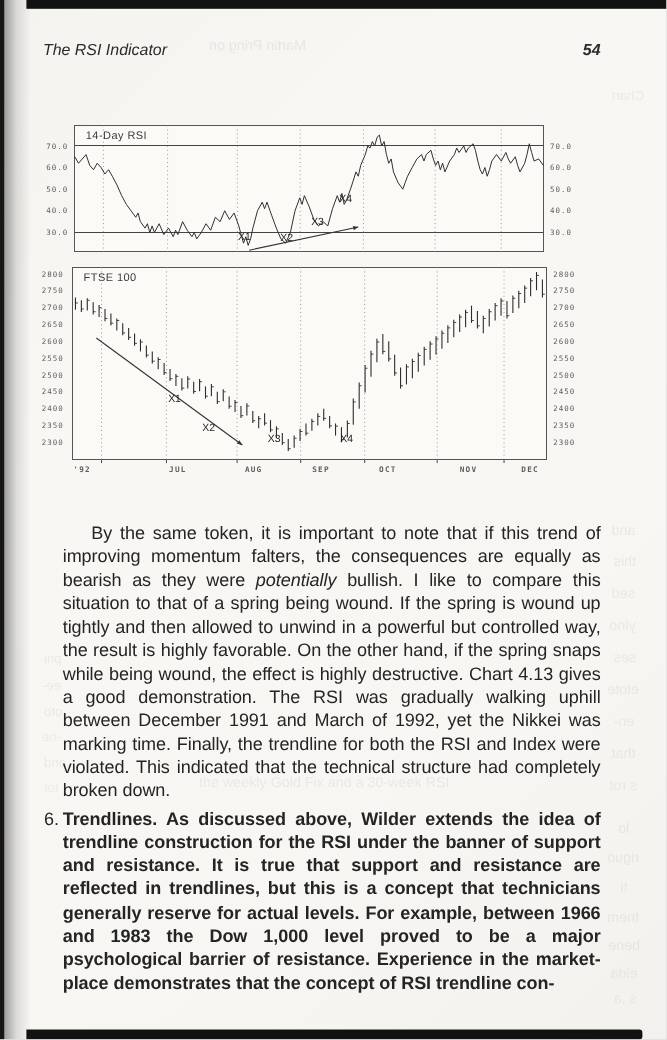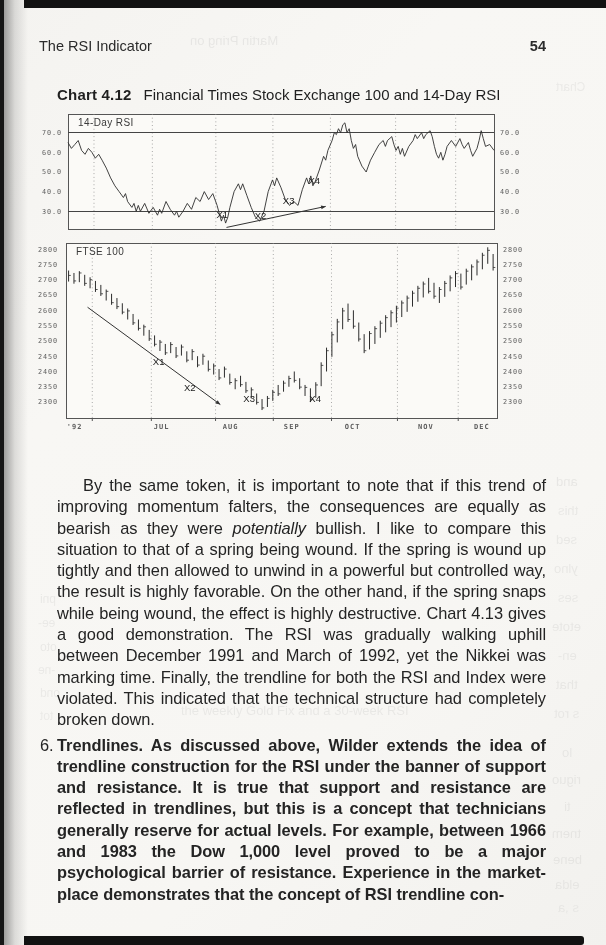--- a/index.html
+++ b/index.html
@@ -6,21 +6,21 @@
   .page{
     position:relative;width:606px;height:945px;overflow:hidden;
     background:linear-gradient(135deg,#f4f3f0 0%,#f8f7f4 30%,#f7f6f3 70%,#f2f1ee 100%);
     font-family:"Liberation Sans",sans-serif;color:#262626;
   }
   .edge-left{position:absolute;left:0;top:0;width:4px;height:945px;background:#161616;}
   .gutter{position:absolute;left:4px;top:0;width:24px;height:945px;
     background:linear-gradient(to right,rgba(70,70,70,.50),rgba(120,120,120,.22) 45%,rgba(150,150,150,0) 100%);}
   .edge-top{position:absolute;left:24px;right:0;top:0;height:8px;background:#121212;}
   .edge-bottom{position:absolute;left:24px;top:936px;width:560px;height:9px;background:#121212;border-radius:0 3px 3px 0;}
-  .header{position:absolute;left:39px;top:38px;width:507px;font-size:14.5px;color:#2b2b2b;}
+  .header{position:absolute;left:39px;top:38px;width:507px;font-size:14.5px;color:#2b2b2b;font-style:italic;}
   .header .pageno{position:absolute;right:0;top:0;font-weight:bold;}
   .caption{position:absolute;left:57px;top:86px;width:500px;font-size:15px;color:#1f1f1f;}
   .caption b{font-weight:bold;margin-right:12px;letter-spacing:.2px;}
   svg.figure{position:absolute;left:0;top:104px;}
   .body-text{position:absolute;left:57px;top:459px;width:489px;
     font-size:16.4px;line-height:21.3px;text-align:justify;color:#242424;letter-spacing:-0.05px;}
   .para1{text-indent:26px;margin:16px 0 4px 0;}
   .item6{position:relative;left:-17px;width:506px;display:flex;margin:0;}
   .item6 .num{width:17px;flex:0 0 17px;}
   .item6 .itxt{width:489px;text-align:justify;font-weight:bold;}
@@ -63,23 +63,20 @@
       <span class="bleed flip" style="left: 553px; top: 852px; font-size: 13px; opacity: 0.13;">bene</span>
       <span class="bleed flip" style="left: 555px; top: 877px; font-size: 13px; opacity: 0.12;">elda</span>
       <span class="bleed flip" style="left: 558px; top: 900px; font-size: 13px; opacity: 0.11;">s ,a</span>
     </div>
 
   <div class="header">
     <span>The RSI Indicator</span>
     <span class="pageno">54</span>
   </div>
 
-  <div class="caption">
-    <b>Chart 4.12</b><span>Financial Times Stock Exchange 100 and 14-Day RSI</span>
-  </div>
 
   <svg id="charts" class="figure" width="606" height="345" viewBox="0 0 606 345">
       <rect x="68" y="10" width="426" height="115" fill="#fbfaf7" stroke="#555" stroke-width="1" shape-rendering="crispEdges"></rect>
       <line x1="93.986" y1="10" x2="93.986" y2="125" stroke="#8a8a8a" stroke-width="0.8" stroke-dasharray="0.9,2.8"></line>
       <line x1="152.348" y1="10" x2="152.348" y2="125" stroke="#8a8a8a" stroke-width="0.8" stroke-dasharray="0.9,2.8"></line>
       <line x1="215.822" y1="10" x2="215.822" y2="125" stroke="#8a8a8a" stroke-width="0.8" stroke-dasharray="0.9,2.8"></line>
       <line x1="272.906" y1="10" x2="272.906" y2="125" stroke="#8a8a8a" stroke-width="0.8" stroke-dasharray="0.9,2.8"></line>
       <line x1="330.416" y1="10" x2="330.416" y2="125" stroke="#8a8a8a" stroke-width="0.8" stroke-dasharray="0.9,2.8"></line>
       <line x1="395.594" y1="10" x2="395.594" y2="125" stroke="#8a8a8a" stroke-width="0.8" stroke-dasharray="0.9,2.8"></line>
       <line x1="455.66" y1="10" x2="455.66" y2="125" stroke="#8a8a8a" stroke-width="0.8" stroke-dasharray="0.9,2.8"></line>

